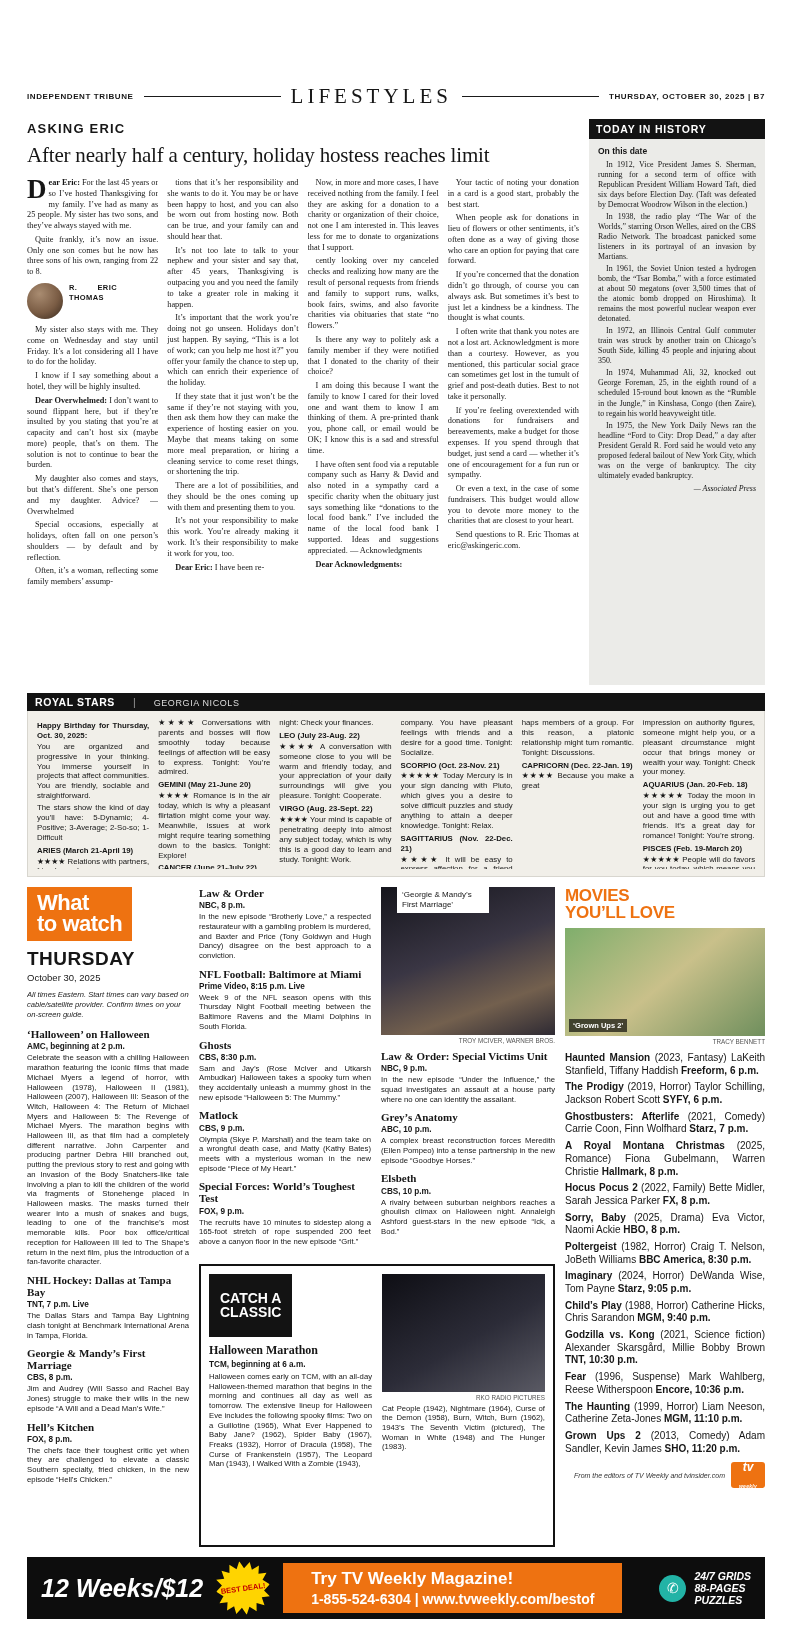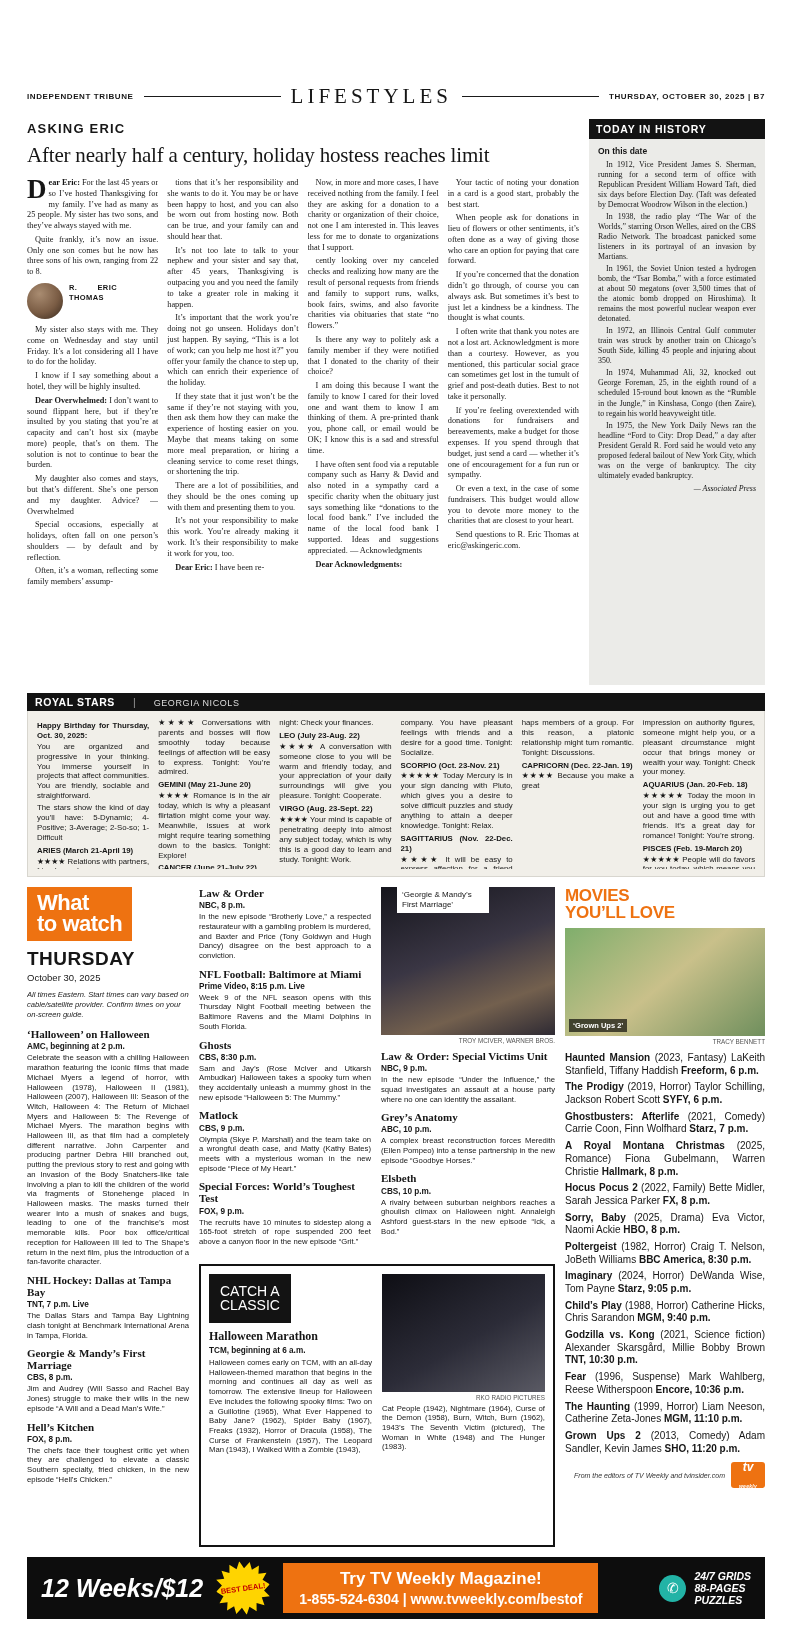--- a/index.html
+++ b/index.html
@@ -60,42 +60,42 @@
   .tv-note{font-style:italic;font-size:7.6px;line-height:1.3;margin-bottom:9px;color:#222}
   .show{margin-bottom:7px}
   .show-title{font-family:"Liberation Serif",serif;font-weight:700;font-size:11px;line-height:1.1;margin-bottom:2px}
   .show-channel{font-weight:700;font-size:8.2px;margin-bottom:2px}
   .show-desc{font-size:7.7px;line-height:1.26;text-align:justify}
   .photo-g{position:relative;height:148px;background:linear-gradient(160deg,#15151c 0%,#3a3644 45%,#73604e 75%,#2e2a33 100%);margin-bottom:2px}
   .photo-label{position:absolute;top:0;left:16px;background:#fff;padding:3px 5px;font-weight:400;font-size:8px;max-width:92px;line-height:1.25}
   .photo-credit{font-size:6.3px;color:#555;text-align:right;margin-bottom:6px}
   .tv-classic{border:2px solid var(--bar);padding:8px;display:flex;gap:10px}
   .classic-left,.classic-right{flex:1;min-width:0}
-  .classic-tab{display:inline-block;background:var(--bar);color:#fff;font-weight:400;font-size:14px;line-height:1.05;padding:10px 11px;margin-bottom:6px}
+  .classic-tab{display:inline-block;background:var(--bar);color:#fff;font-weight:700;font-size:14px;line-height:1.05;padding:17px 11px;margin-bottom:6px}
   .classic-title{font-family:"Liberation Serif",serif;font-weight:700;font-size:12px;margin-bottom:2px}
   .classic-channel{font-weight:700;font-size:8.2px;margin-bottom:3px}
   .classic-desc{font-size:7.7px;line-height:1.26;text-align:justify}
   .rko{height:118px;background:linear-gradient(150deg,#0e0e14 0%,#2c2c38 55%,#5a5a64 100%);margin-bottom:2px}
   .rko-credit{font-size:6.3px;color:#555;text-align:right;margin-bottom:3px}
 
   .movies-title{color:var(--accent);font-weight:800;font-size:17px;line-height:1;letter-spacing:-.3px;margin-bottom:7px}
   .movie-photo{position:relative;height:108px;background:linear-gradient(140deg,#7fae6c 0%,#c9c08a 50%,#6f8f5d 100%);margin-bottom:2px}
   .movie-photo-label{position:absolute;left:4px;bottom:4px;background:rgba(0,0,0,.65);color:#fff;font-size:7.5px;font-weight:700;padding:2px 4px}
   .movie-credit{font-size:6.3px;color:#555;text-align:right;margin-bottom:7px}
   .movie{font-size:10px;line-height:1.27;margin-bottom:4px;text-align:justify}
   .movies-footer{display:flex;align-items:center;justify-content:flex-end;gap:6px;margin-top:7px;font-style:italic;font-size:7px;color:#333;text-align:right}
   .tvw-logo{background:var(--accent);color:#fff;width:34px;height:26px;flex:0 0 34px;border-radius:3px;display:flex;flex-direction:column;align-items:center;justify-content:space-between;font-weight:800;font-size:12px;line-height:.9}
   .tvw-logo-sub{font-size:5px;font-weight:700;letter-spacing:.3px}
 
   
   .ad{margin-top:10px;height:62px;background:#0d0d0d;display:flex;align-items:center;padding:0 14px;gap:13px;color:#fff}
   .ad-offer{font-size:25px;font-weight:700;font-style:italic;white-space:nowrap}
   .ad-burst{width:54px;height:54px;flex:0 0 54px;background:#ffd400;color:#c40000;font-weight:800;font-size:7.5px;display:flex;align-items:center;justify-content:center;text-align:center;transform:rotate(-8deg);
     clip-path:polygon(50% 0%,57% 14%,69% 4%,71% 19%,85% 13%,82% 28%,97% 28%,88% 40%,100% 50%,88% 60%,97% 72%,82% 72%,85% 87%,71% 81%,69% 96%,57% 86%,50% 100%,43% 86%,31% 96%,29% 81%,15% 87%,18% 72%,3% 72%,12% 60%,0% 50%,12% 40%,3% 28%,18% 28%,15% 13%,29% 19%,31% 4%,43% 14%)}
-  .ad-cta{background:var(--accent);padding:6px 16px;text-align:center}
+  .ad-cta{background:var(--accent);padding:6px 28px;}
   .ad-cta-main{font-size:17px;font-weight:800;white-space:nowrap}
   .ad-contact{font-size:14px;font-weight:700;margin-top:2px;white-space:nowrap}
   .ad-right{display:flex;align-items:center;gap:8px;margin-left:auto}
   .ad-phone{width:27px;height:27px;border-radius:50%;background:#22b3a6;display:flex;align-items:center;justify-content:center;font-size:14px;color:#fff}
   .ad-right-lines{font-weight:800;font-style:italic;font-size:10.5px;line-height:1.15;color:#fff;text-align:left}
 </style>
 </head>
 <body>
 
 <div class="page">

